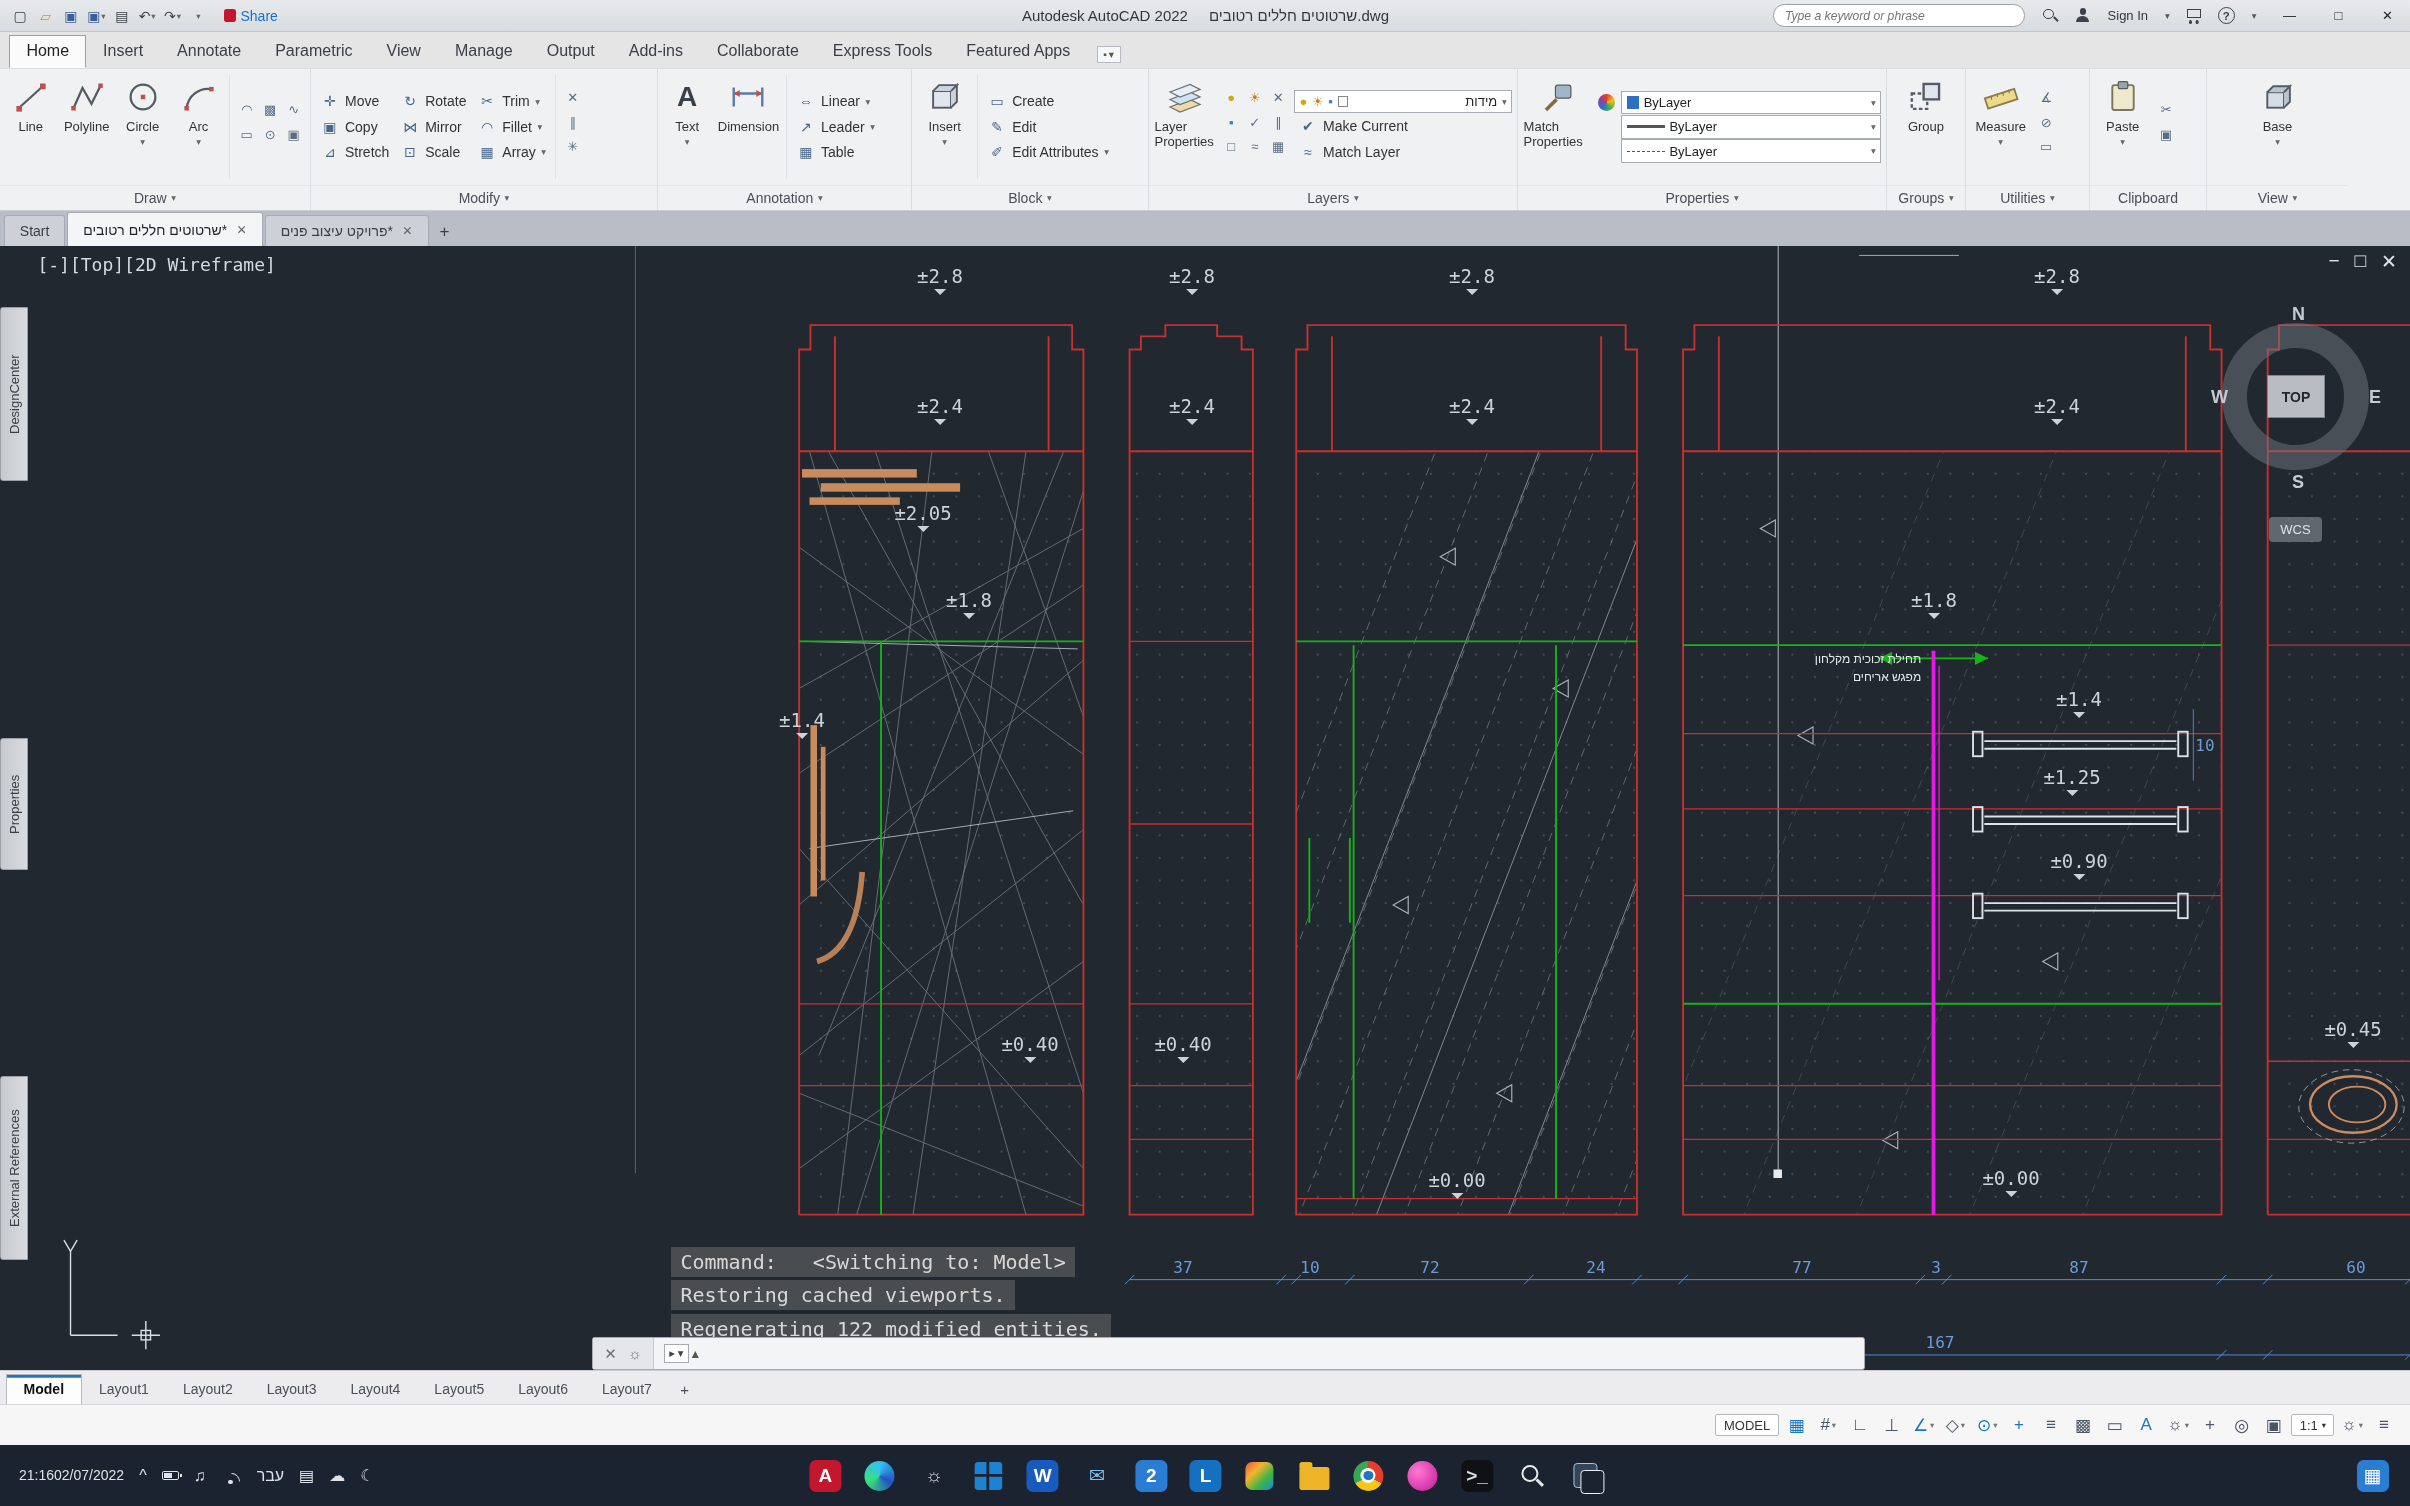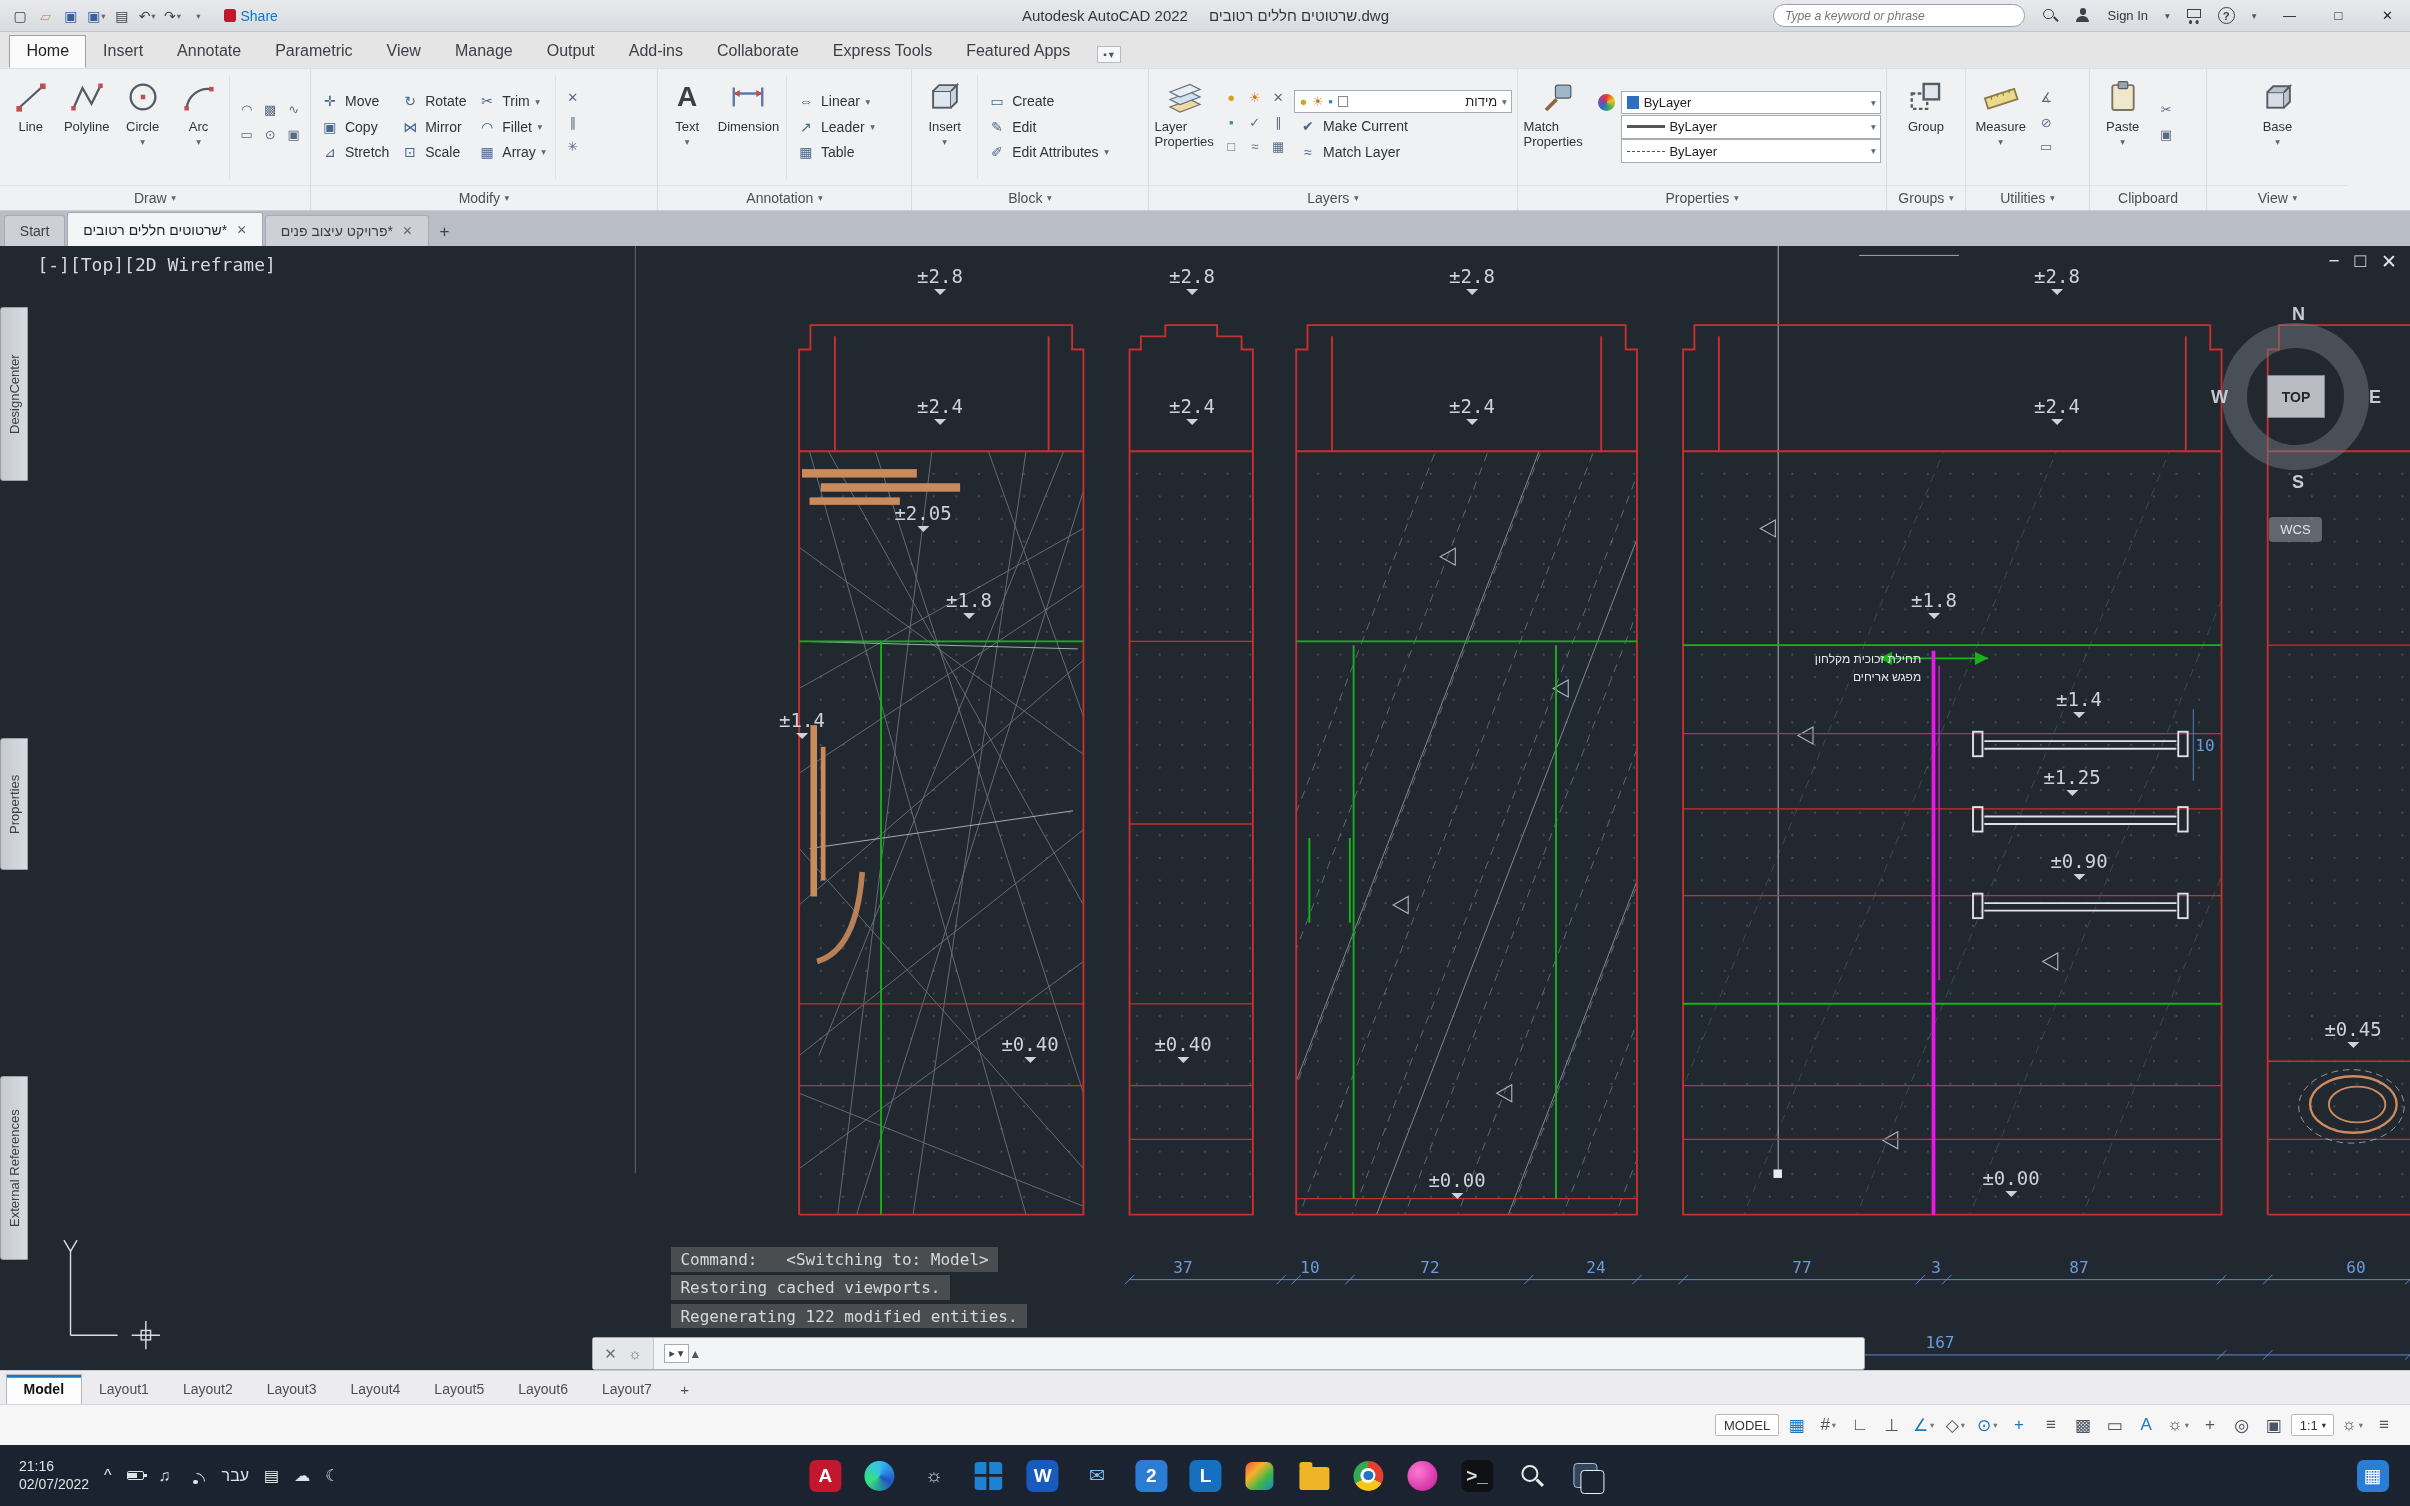--- a/index.html
+++ b/index.html
@@ -73,21 +73,21 @@
   .dimn{position:absolute;transform:translate(-50%,-50%);color:#6b9bd8;font-size:16px;font-family:"DejaVu Sans Mono",monospace}
   #note{position:absolute;left:1840px;top:422px;transform:translate(-50%,-50%);color:#e6e9ec;font-size:12px;text-align:right;line-height:1.5;white-space:nowrap}
   #vp-label{position:absolute;left:9.4px;top:7.5px;color:#d5dae0;font-size:18px}
   #vp-btns{position:absolute;right:13px;top:3.8px;color:#dfe3e8;font-size:19px;display:flex;gap:15px}
   #wcs{position:absolute;left:2241px;top:271px;width:53px;height:25.4px;background:rgba(118,124,132,.75);border-radius:3.8px;color:#dfe3e8;font-size:13px;display:flex;align-items:center;justify-content:center}
   #compass{position:absolute;left:2183px;top:58px;width:169px;height:188px}
   #compass .ring{position:absolute;left:11.3px;top:19px;width:147px;height:147px;border-radius:50%;border:25.4px solid rgba(112,118,126,.5)}
   #compass .letter{position:absolute;color:#c6cbd1;font-size:18px;font-weight:bold}
   #compass .top-btn{position:absolute;left:56px;top:71px;width:58px;height:43px;background:#b9bdc3;border:0.9px solid #83878d;color:#24282e;font-size:14px;font-weight:bold;display:flex;align-items:center;justify-content:center}
   #history{position:absolute;left:643px;top:1001px;display:flex;flex-direction:column;gap:3.8px;align-items:flex-start}
-  .chip{background:rgba(78,80,82,.92);color:#d8d8d8;font-family:"DejaVu Sans Mono",monospace;font-size:16px;padding:2.8px 9.4px;white-space:pre}
+  .chip{background:rgba(78,80,82,.92);color:#d8d8d8;font-family:"DejaVu Sans Mono",monospace;font-size:20px;padding:2.8px 9.4px;white-space:pre}
   #cmdbar{position:absolute;left:564px;top:1091px;width:1273px;height:33px;background:#f3f4f5;border:0.9px solid #a7abb1;border-radius:2.8px;display:flex;align-items:center}
   #cmdbar .left{display:flex;align-items:center;gap:11.3px;background:#e4e6e9;height:100%;padding:0 11.3px;border-right:0.9px solid #c5c8cc;color:#6a6f76;font-size:15px}
   #cmd-minibox{display:flex;align-items:center;gap:2.8px;border:0.9px solid #a7abb1;background:#fff;margin-left:9.4px;padding:1.9px 4.7px;font-size:11.3px;color:#444}
   #cmd-input{flex:1;border:none;outline:none;background:transparent;font-style:italic;font-size:15px;color:#777;padding:0 11.3px;font-family:"DejaVu Sans Mono",monospace}
   #cmdbar .up{color:#555;font-size:12.2px;padding-right:9.4px}
 
   
   .railbtn{position:absolute;left:0;width:28px;background:linear-gradient(90deg,#d8dbdf,#c6cacf);border:0.9px solid #9aa0a8;color:#3a3e45;font-size:13px;display:flex;align-items:center;justify-content:center;writing-mode:vertical-rl;transform:rotate(180deg);border-radius:0 2.8px 2.8px 0}
 
   
@@ -99,21 +99,21 @@
   
   #statusbar{position:absolute;left:0;top:1404px;width:2411px;height:41px;background:#f6f6f7;border-top:0.9px solid #d5d7da;display:flex;align-items:center;justify-content:flex-end;padding-right:13px;gap:3.8px}
   .stico{min-width:28px;height:28px;display:flex;align-items:center;justify-content:center;gap:1.9px;font-size:17px;color:#4b5563;border-radius:1.9px;padding:0 2.8px}
   .stico.on{color:#1a78c2}
   .stico .dd{font-size:8.5px;color:#777}
   .sttxt{font-size:13px;border:0.9px solid #b5b9bf;background:#fff;color:#333;padding:2.8px 7.5px;border-radius:1.9px;display:flex;gap:3.8px;align-items:center}
 
   
   #taskbar{position:absolute;left:0;top:1445px;width:2411px;height:61px;background:#1c2330;display:flex;align-items:center}
   #tray{display:flex;align-items:center;gap:15px;padding-left:19px;color:#dfe3e8}
-  #clockbox{display:flex;flex-direction:column;align-items:flex-start;line-height:1.25;font-size:14px}
+  #clockbox{display:flex;flex-direction:row;align-items:flex-start;line-height:1.25;font-size:14px}
   .trayico{font-size:16px;color:#dfe3e8;display:flex;align-items:center}
   .batt{position:relative;width:17px;height:9.4px;border:1.9px solid #dfe3e8;border-radius:1.9px}
   .batt::before{content:"";position:absolute;left:0.9px;top:0.9px;bottom:0.9px;width:8.5px;background:#dfe3e8}
   .batt::after{content:"";position:absolute;right:-4.7px;top:1.9px;width:2.8px;height:3.8px;background:#dfe3e8}
   .wifi{position:relative;width:21px;height:16px}
   .wifi::before{content:"";position:absolute;left:2.8px;top:5.6px;width:15px;height:15px;border:1.9px solid #dfe3e8;border-color:#dfe3e8 transparent transparent transparent;border-radius:50%;transform:rotate(45deg)}
   .wifi::after{content:"";position:absolute;left:7.5px;bottom:-0.9px;width:4.7px;height:4.7px;border-radius:50%;background:#dfe3e8}
   #tb-apps{position:absolute;left:50%;transform:translateX(-50%);display:flex;align-items:center;gap:11.3px}
   .app{width:43px;height:43px;border-radius:5.6px;display:flex;align-items:center;justify-content:center}
   .app .glyph{width:32px;height:32px;border-radius:6.6px;display:flex;align-items:center;justify-content:center;font-size:19px;font-weight:bold}

